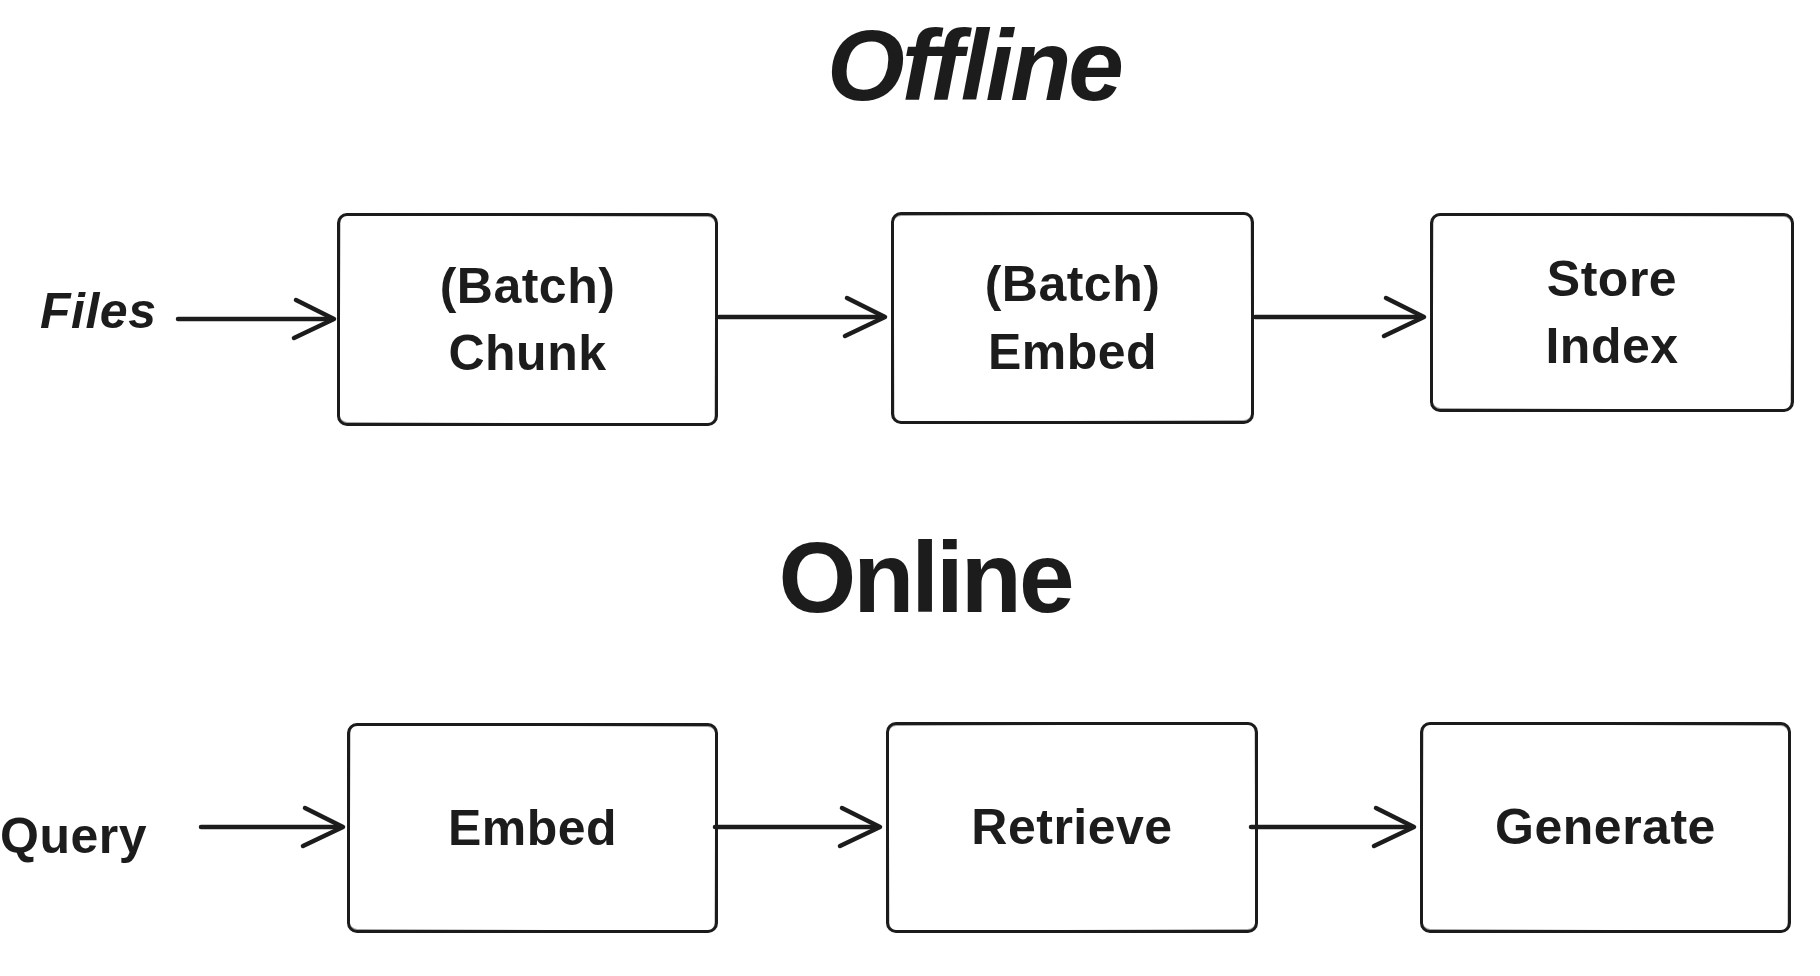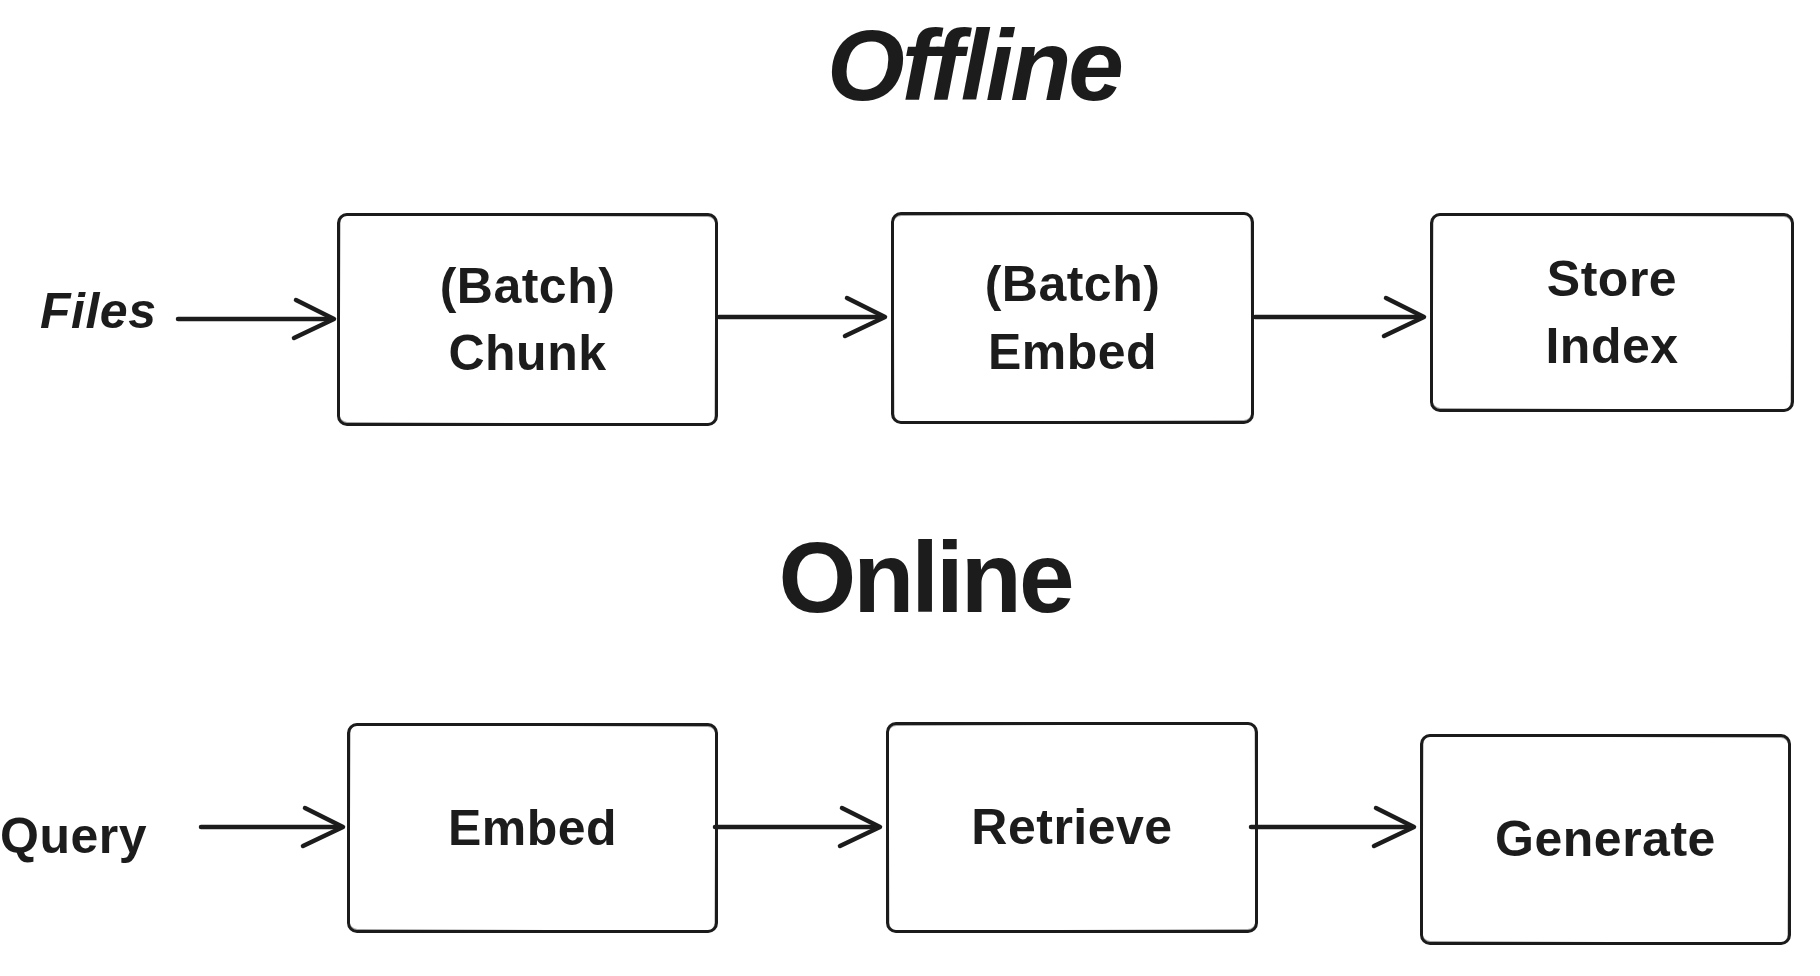--- a/index.html
+++ b/index.html
@@ -138,17 +138,17 @@
 
   <div class="node alt" style="left:886px; top:722px; width:372px; height:211px;">
     <span class="line">Retrieve</span>
   </div>
 
   <svg class="arrow" style="left:1248px; top:803px;" width="173" height="48">
     <line x1="3" y1="24" x2="162" y2="24"></line>
     <path d="M 128 5 L 166 24 L 126 43"></path>
   </svg>
 
-  <div class="node" style="left:1420px; top:722px; width:371px; height:211px;margin-top:12px;">
+  <div class="node" style="left:1420px; top:722px; width:371px; height:211px;">
     <span class="line">Generate</span>
   </div>
 
 </div>
 
 </body></html>

